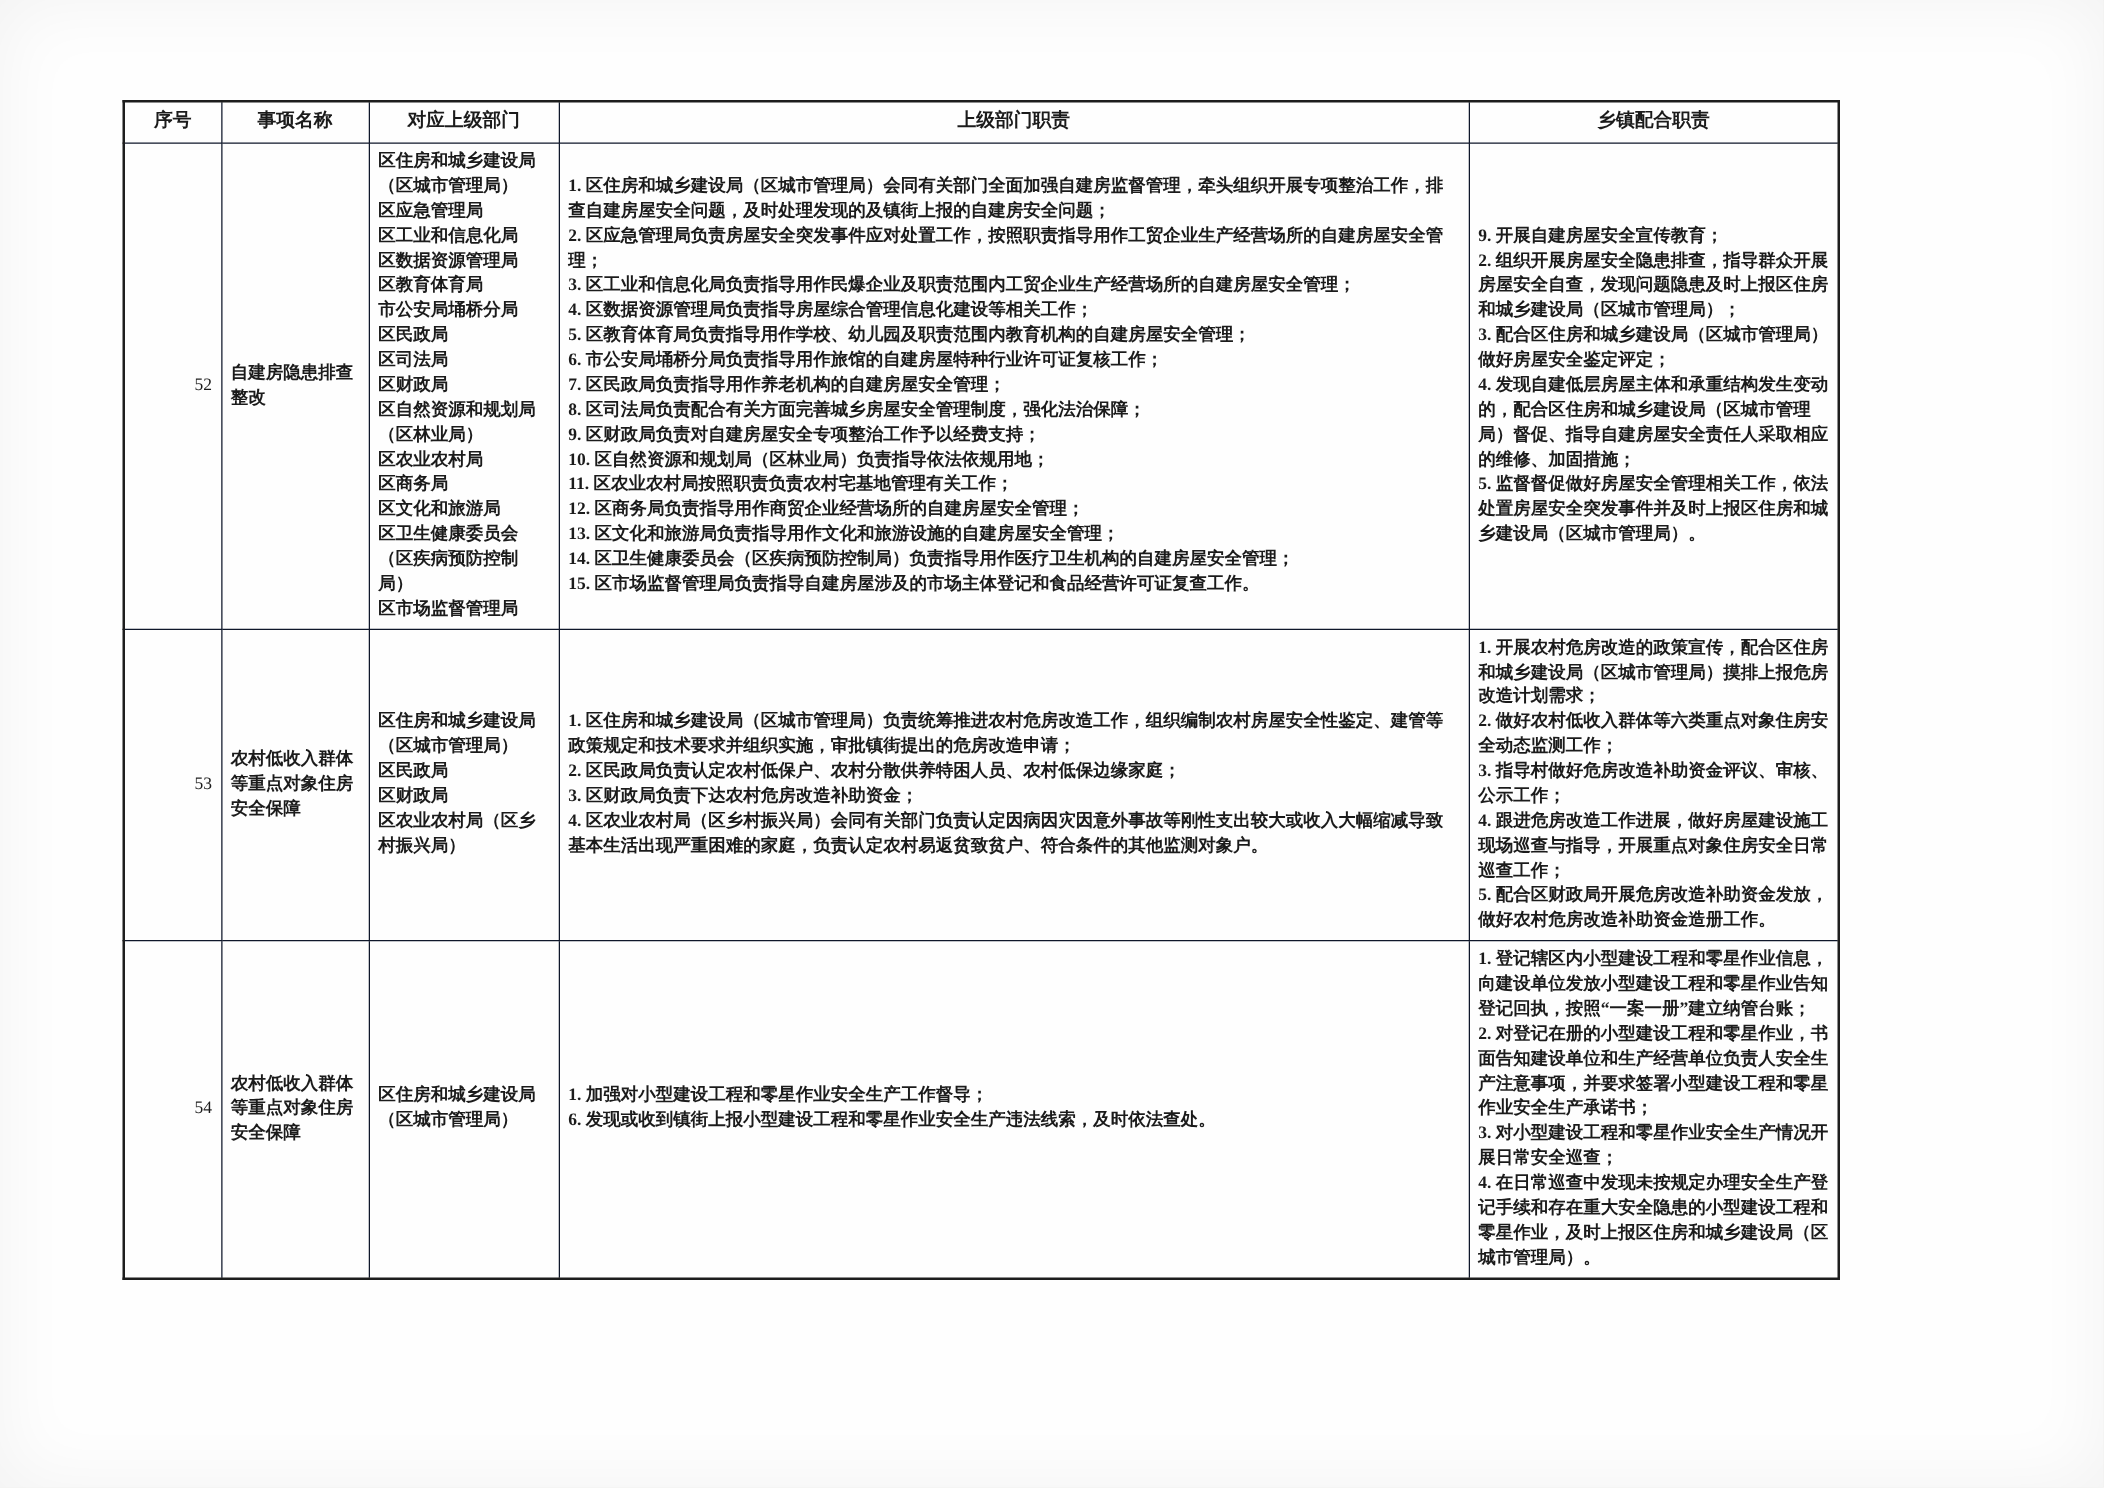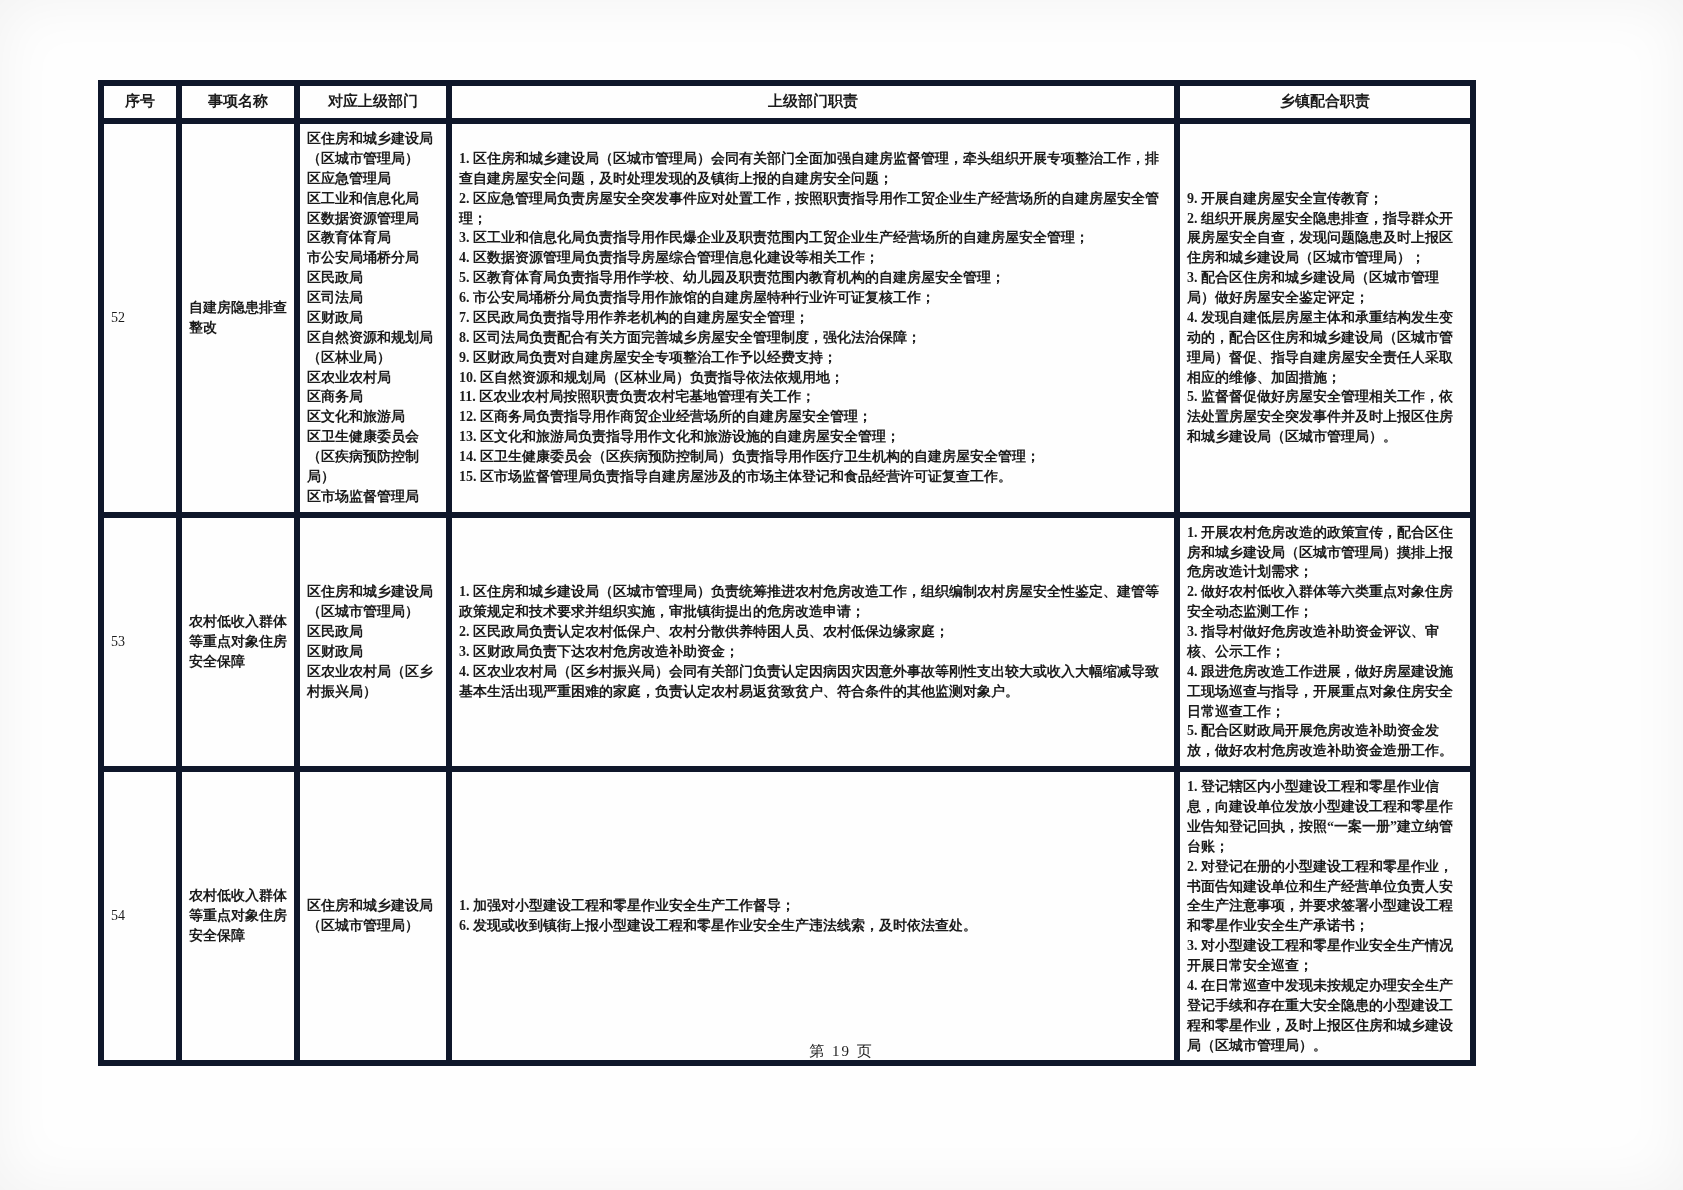--- a/index.html
+++ b/index.html
@@ -20,39 +20,39 @@
     position: absolute;
     left: 98px;
     top: 80px;
     width: 1372px;
     border-collapse: collapse;
     table-layout: fixed;
     border: 2px solid #1d1d1d;
   }
   table.resp-table th,
   table.resp-table td {
-    border: 6px solid #0f172a;
+    border: 1px solid #0f172a;
     padding: 5px 7px;
     color: #1b1b1b;
     font-size: 14px;
     line-height: 1.42;
     vertical-align: middle;
     word-break: break-all;
     overflow: hidden;
     margin-top: 37px;
   }
   table.resp-table th {
     font-weight: bold;
     font-size: 15px;
     text-align: center;
     height: 24px;
     padding: 4px 2px;
   }
   td.c-seq {
-    text-align: left;
+    text-align: right;
   }
   td.c-name,
   td.c-dept,
   td.c-sup,
   td.c-town {
     text-align: left;
     white-space: pre-line;
     font-weight: bold;
   }
   tr.row-52 td { height: 333px; }
@@ -155,15 +155,14 @@
         <td class="c-sup">1. 加强对小型建设工程和零星作业安全生产工作督导；
 6. 发现或收到镇街上报小型建设工程和零星作业安全生产违法线索，及时依法查处。</td>
         <td class="c-town">1. 登记辖区内小型建设工程和零星作业信息，向建设单位发放小型建设工程和零星作业告知登记回执，按照“一案一册”建立纳管台账；
 2. 对登记在册的小型建设工程和零星作业，书面告知建设单位和生产经营单位负责人安全生产注意事项，并要求签署小型建设工程和零星作业安全生产承诺书；
 3. 对小型建设工程和零星作业安全生产情况开展日常安全巡查；
 4. 在日常巡查中发现未按规定办理安全生产登记手续和存在重大安全隐患的小型建设工程和零星作业，及时上报区住房和城乡建设局（区城市管理局）。</td>
       </tr>
     </tbody>
   </table>
 
-  <div class="footer">第 19 页</div>
 
 </div>
 
 </body></html>

